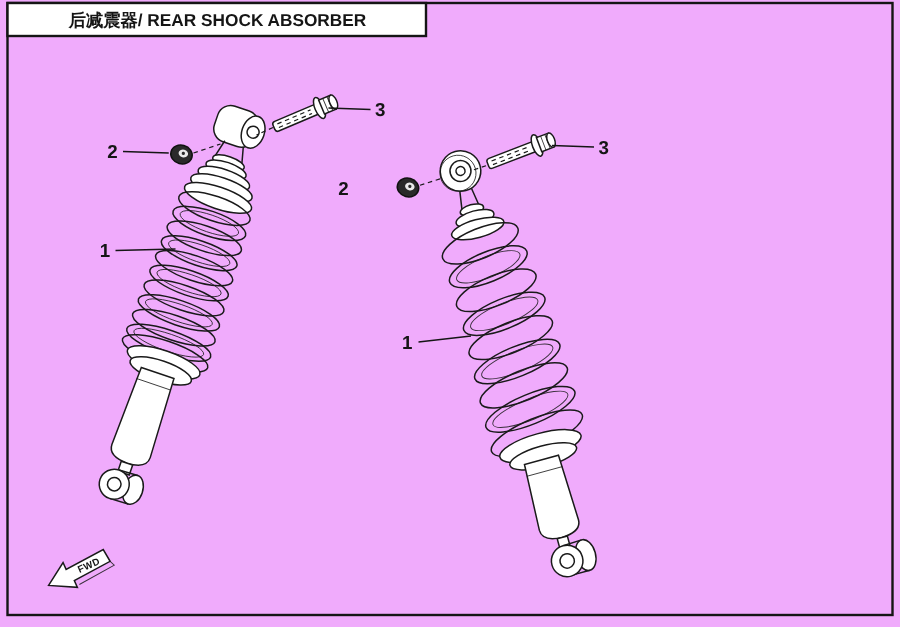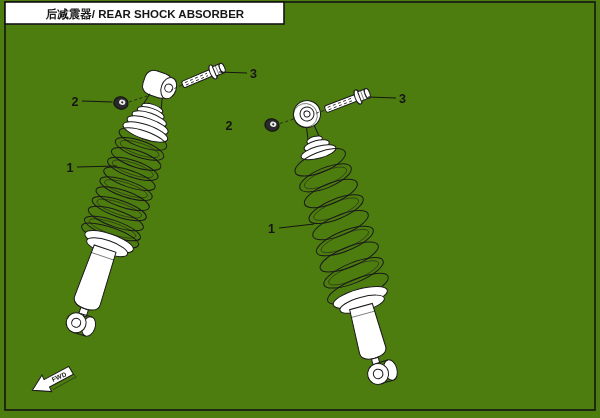--- a/index.html
+++ b/index.html
@@ -1,19 +1,19 @@
 <!DOCTYPE html>
 <html><head>
 <meta charset="utf-8">
 <style>
   html,body{margin:0;padding:0;background:#ffffff;}
   .page{
     position:relative;
     width:600px;height:418px;
-    background:#4d7c0f;
+    background:#f0abfc;
     font-family:"Liberation Sans", sans-serif;
     overflow:hidden;
   }
   .page svg{display:block;}
   .title-text{
     font-family:"Liberation Sans", sans-serif;
     font-weight:bold;
     font-size:11.5px;
     fill:#151515;
   }

